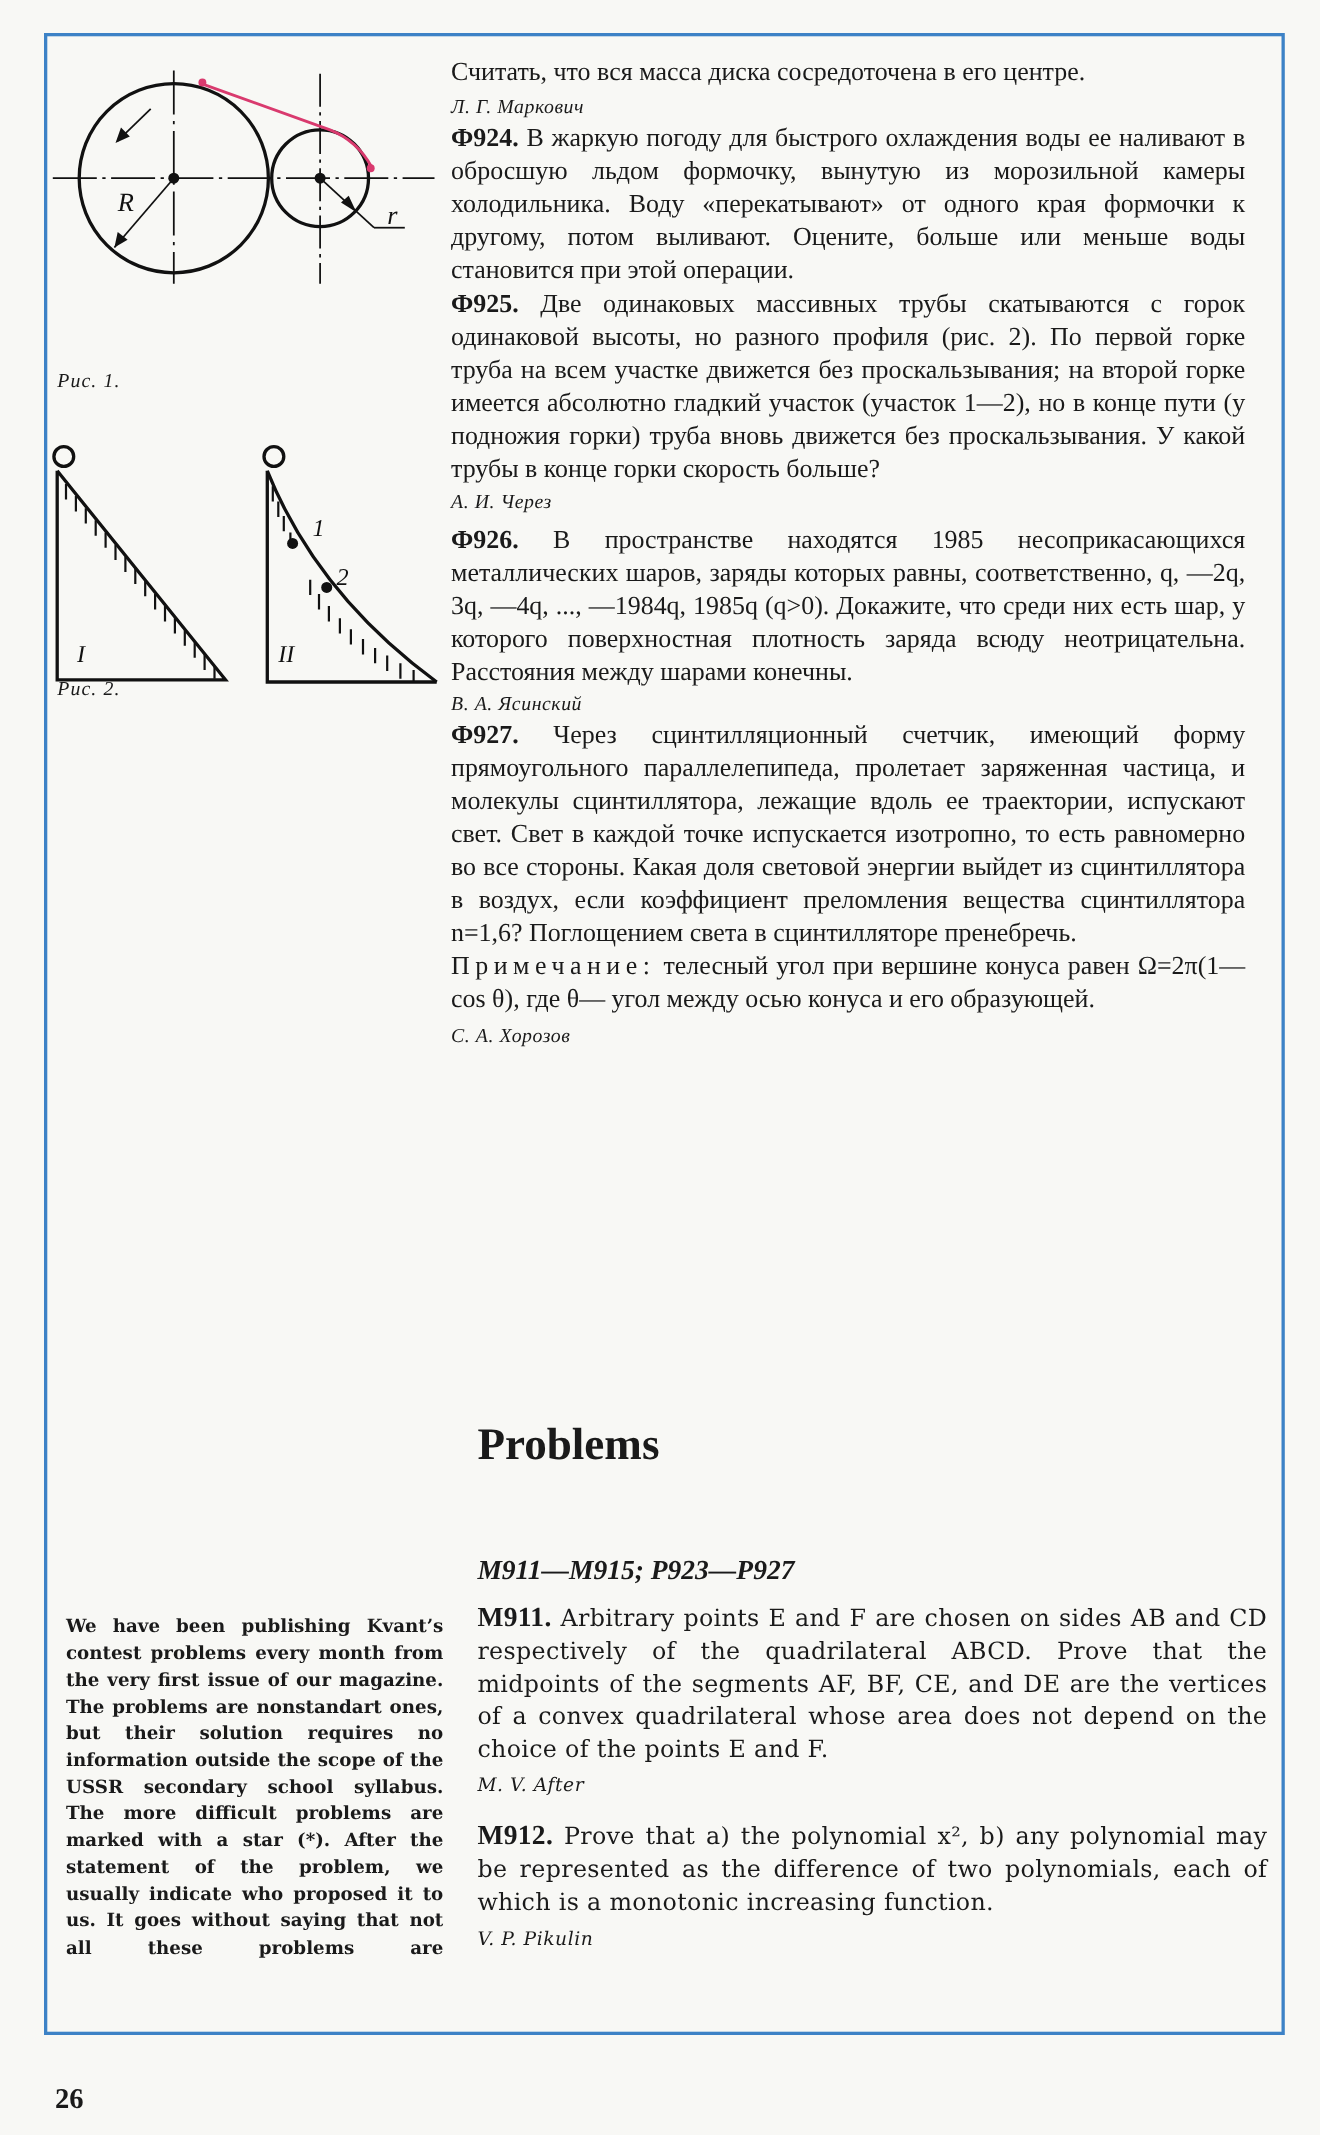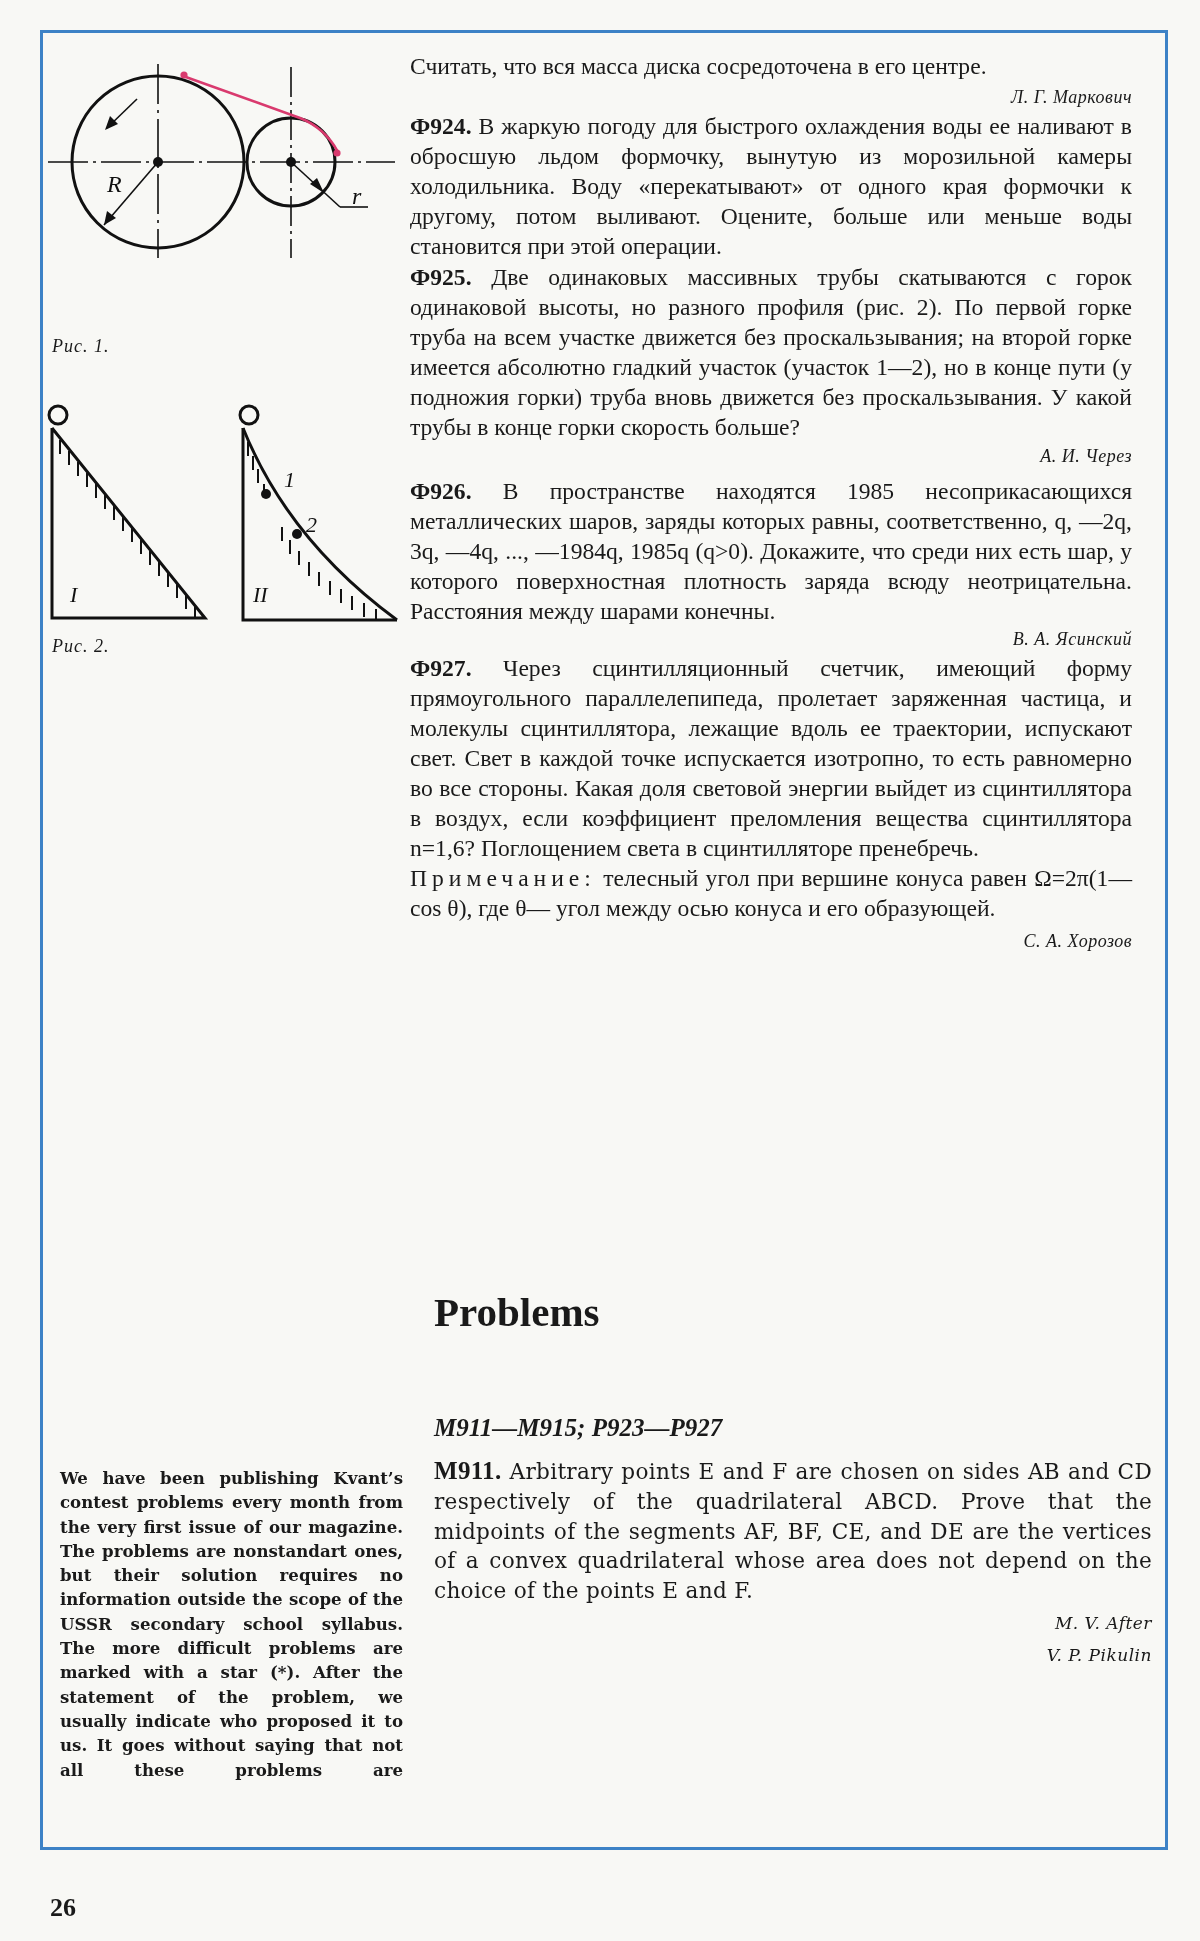--- a/index.html
+++ b/index.html
@@ -18,21 +18,21 @@
     font-family:"Liberation Serif", serif;
   }
   .col {
     position:absolute; left:410px; width:722px;
     font-family:"Liberation Serif", serif; font-size:23.6px; line-height:29.9px;
     text-align:justify;
   }
   .col p { margin:0; text-align:justify; }
   .num { font-weight:bold; }
   .auth {
-    text-align:right; font-style:italic; font-size:18px; line-height:26px;
+    font-style:italic; font-size:18px; line-height:26px;
     letter-spacing:0.5px;
   }
   .sp { letter-spacing:5px; }
   .sidebar {
     position:absolute; left:60px; top:1466px; width:343px;
     font-family:"DejaVu Serif", serif; font-weight:bold; font-size:16.6px;
     line-height:24.3px; text-align:justify; text-align-last:justify;
   }
   .heading {
     position:absolute; left:434px; top:1288px; font-weight:bold;
@@ -145,21 +145,21 @@
     <circle cx="266" cy="494" r="5"></circle>
     <circle cx="297" cy="534" r="5"></circle>
   </g>
   <g font-family="Liberation Serif, serif" font-style="italic" font-size="22" fill="#111">
     <text x="70" y="602">I</text>
     <text x="253" y="602">II</text>
     <text x="284" y="487">1</text>
     <text x="306" y="532">2</text>
   </g>
 </svg>
-<div class="caption" style="left:52px;top:636px;">Рис. 2.</div>
+<div class="caption" style="left:52px;top:616px;">Рис. 2.</div>
 
 <div class="col" style="top:52px;">
   <p>Считать, что вся масса диска сосредоточена в его центре.</p>
   <div class="auth" style="margin-top:2px;">Л. Г. Маркович</div>
 
   <p style="margin-top:2px;">
     <span class="num">Ф924.</span>
     <span>В жаркую погоду для быстрого охлаждения воды ее наливают в обросшую льдом формочку, вынутую из морозильной камеры холодильника. Воду «перекатывают» от одного края формочки к другому, потом выливают. Оцените, больше или меньше воды становится при этой операции.</span>
   </p>
 
@@ -191,16 +191,20 @@
 
 <div class="sidebar">We have been publishing Kvant’s contest problems every month from the very first issue of our magazine. The problems are nonstandart ones, but their solution requires no information outside the scope of the USSR secondary school syllabus. The more difficult problems are marked with a star (*). After the statement of the problem, we usually indicate who proposed it to us. It goes without saying that not all these problems are</div>
 
 <div class="en" style="top:1456px;">
   <p>
     <span class="num">M911.</span>
     <span>Arbitrary points E and F are chosen on sides AB and CD respectively of the quadrilateral ABCD. Prove that the midpoints of the segments AF, BF, CE, and DE are the vertices of a convex quadrilateral whose area does not depend on the choice of the points E and F.</span>
   </p>
   <div class="auth" style="margin-top:4px;">M. V. After</div>
 
+  <p style="margin-top:18px;">
+    <span class="num">M912.</span>
+    <span>Prove that a) the polynomial x², b) any polynomial may be represented as the difference of two polynomials, each of which is a monotonic increasing function.</span>
+  </p>
   <div class="auth" style="margin-top:6px;">V. P. Pikulin</div>
 </div>
 
 <div class="pagenum">26</div>
 
 </body></html>

